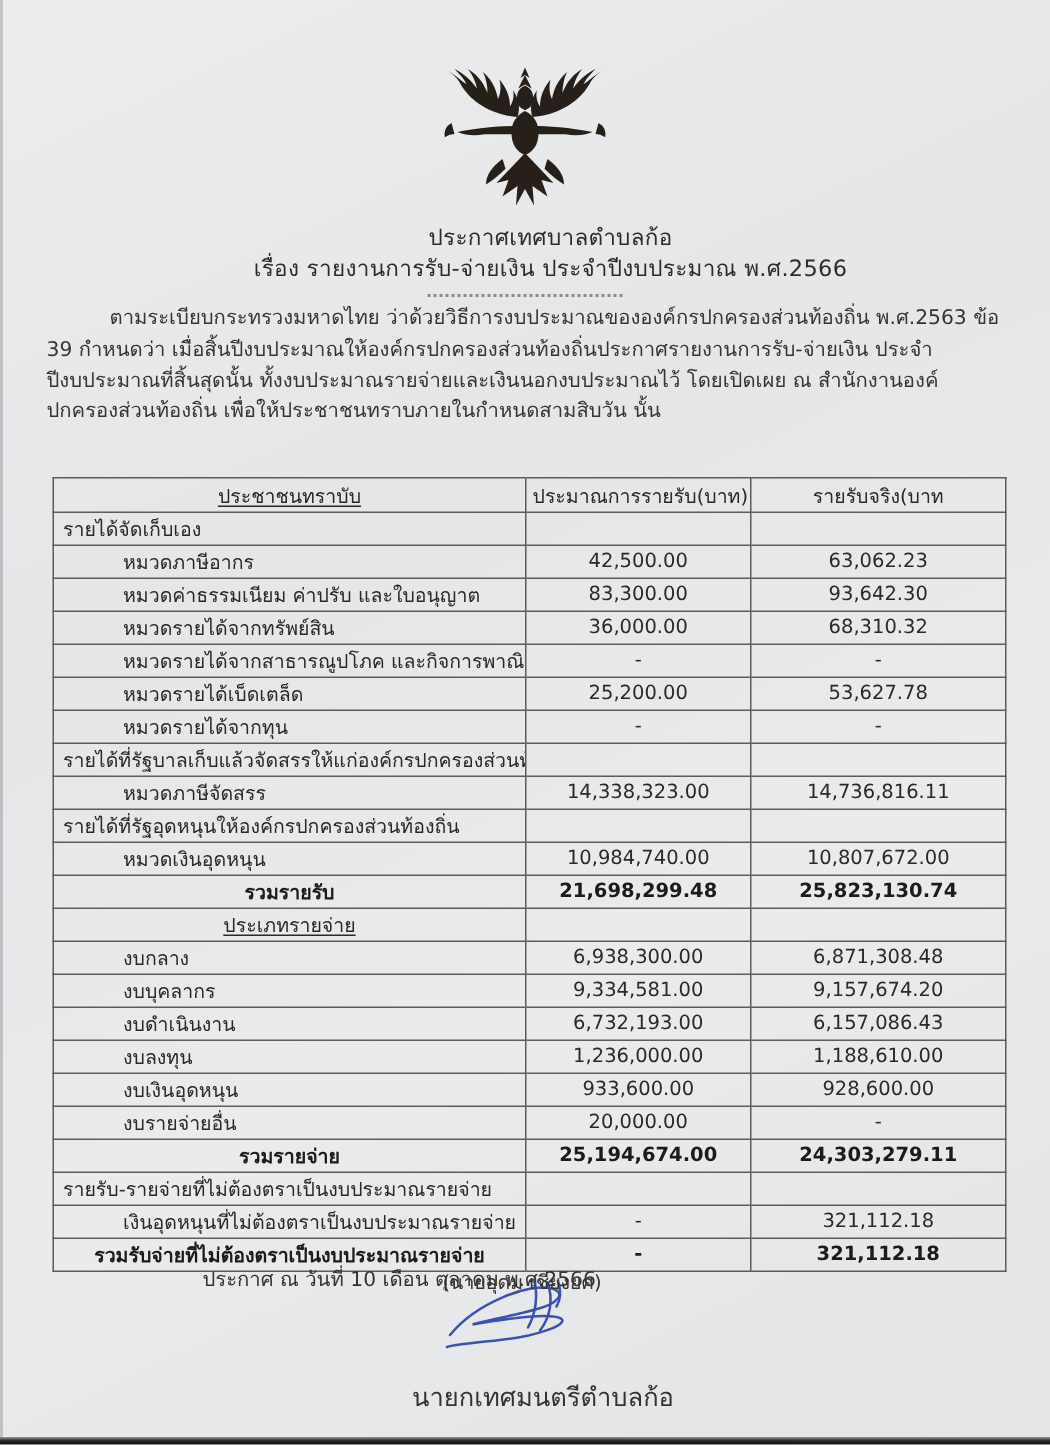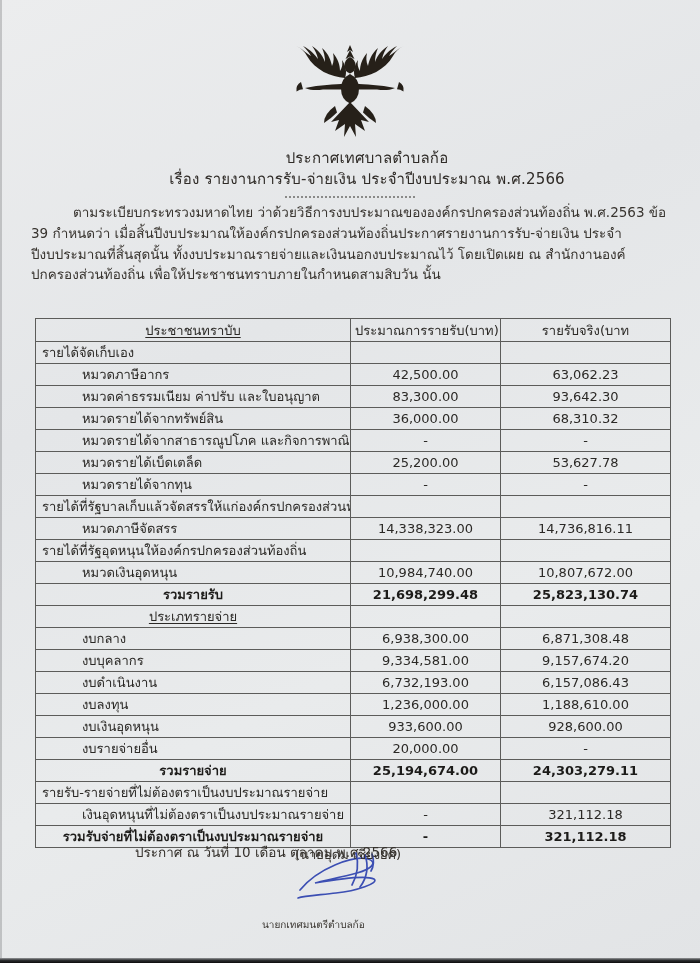--- a/index.html
+++ b/index.html
@@ -46,21 +46,21 @@
   .r-item td:first-child { padding-left:46px; }
   .r-section td:first-child { padding-left:6px; }
   .r-total td { font-weight:bold; color:#1c1b19;margin-top:24px; }
   .r-total td:first-child { text-align:center; }
   .r-subheader td:first-child { text-align:center; text-decoration:underline; text-underline-offset:2px; }
 
   .closing-line { position:absolute; top:812px; left:60px; font-size:13.5px; color:#36322d; }
   .date-line { position:absolute; top:841px; left:135px; font-size:13.5px; color:#36322d; }
   .signature { position:absolute; top:850px; left:296px; }
   .signer-name { position:absolute; top:844px; left:248px; width:200px; text-align:center; font-size:13px; color:#36322d; }
-  .signer-title { position:absolute; top:917px; left:262px; width:200px; font-size:10px; color:#36322d; }
+  .signer-title { position:absolute; top:917px; left:262px; width:200px; text-align:center; font-size:17px; color:#36322d; }
 </style>
 </head>
 <body>
 
 <div class="paper">
 
   <div class="emblem">
     <svg width="150" height="98" viewBox="0 0 150 98" aria-hidden="true">
       <g fill="#262019">
         <path d="M75 1 l3 7 -3 -2 -3 2 z"></path>

